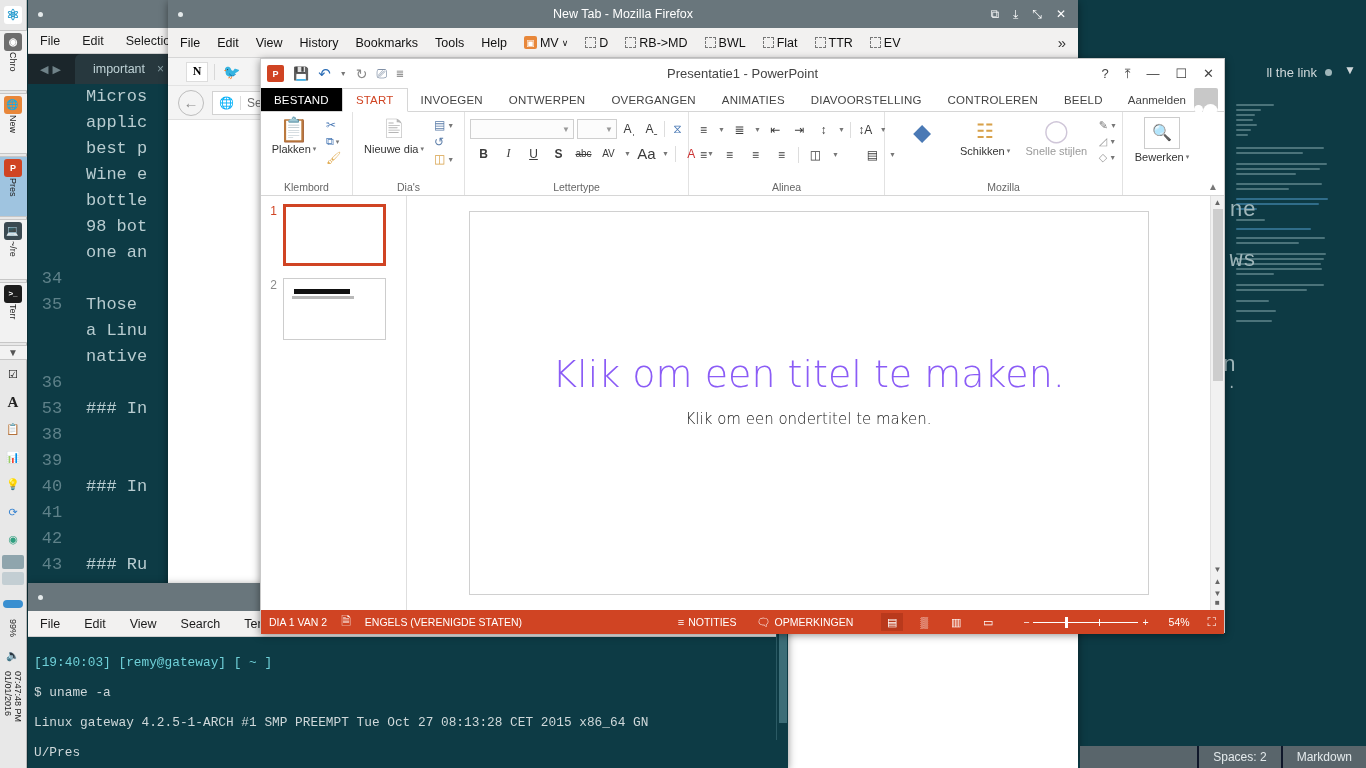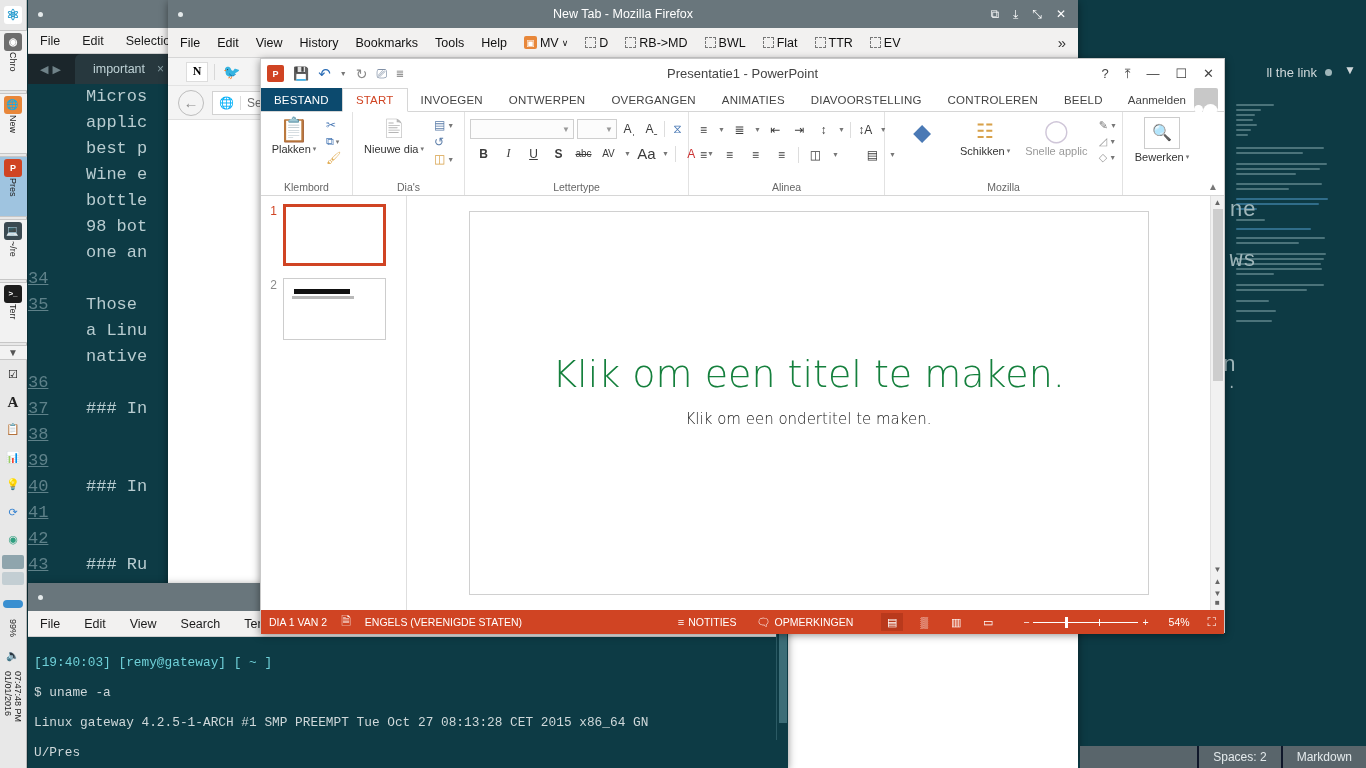--- a/index.html
+++ b/index.html
@@ -48,21 +48,21 @@
   #atom .tabs{ height:30px; background:#1b262b; display:flex; align-items:center;
     padding-left:8px; gap:6px; }
   #atom .navarrows{ color:#6f8288; font-size:11px; letter-spacing:4px; padding:0 4px;}
   #atom .tab{ background:#27383e; color:#bfd2d6; font-size:12.5px; height:30px;
     display:flex; align-items:center; padding:0 8px 0 18px; gap:12px;
     border-radius:6px 6px 0 0;}
   #atom .tab .x{ color:#8aa0a6; font-size:12px; }
   #atom .editor{ position:relative; height:544px; background:#0d3b45; overflow:hidden;
     font-family:"Liberation Mono", monospace; font-size:17px; line-height:26px; }
   #atom .row{ display:flex; }
-  #atom .gut{ width:58px; text-align:left; padding-right:10px; color:#5e8189; flex:none;text-decoration:underline;}
+  #atom .gut{ width:58px; text-align:center; padding-right:10px; color:#5e8189; flex:none;}
   #atom .code{ color:#b8ccd0; white-space:pre; }
 
   
   #ff{ left:168px; top:0; width:910px; height:758px; background:#f4f4f4; z-index:20; }
   #ff .menubar{ height:30px; background:#f2f1f0; border-bottom:1px solid #d6d6d6;
     display:flex; align-items:center; padding-left:12px; gap:17px; font-size:12.5px;
     color:#111; }
   #ff .bk{ display:flex; align-items:center; gap:3px; font-size:12.5px; }
   #ff .bkico{ width:11px;height:11px;border:1px dashed #777; display:inline-block; }
   #ff .chev{ margin-left:auto; padding-right:12px; font-size:15px; color:#333; }
@@ -98,21 +98,21 @@
     display:flex;align-items:center;justify-content:center;font-weight:bold;border-radius:2px;}
   #ppt .qat .qi{ color:#5a5a5a; font-size:13px; }
   #ppt .qat .doctitle{ position:absolute; left:0; right:0; text-align:center;
     font-size:13px; color:#444; }
   #ppt .qat .wbtns{ margin-left:auto; display:flex; align-items:center; gap:16px;
     padding-right:10px; color:#444; font-size:13px; position:relative; z-index:3; }
   #ppt .ribtabs{ height:24px; display:flex; align-items:stretch; font-size:11.5px;
     border-bottom:1px solid #d6d6d6; }
   #ppt .ribtabs .rt{ padding:0 13px; display:flex; align-items:center; color:#444;
     letter-spacing:.2px; }
-  #ppt .ribtabs .rt.file{ background:#0c4a6e; color:#fff; font-weight:normal; }
+  #ppt .ribtabs .rt.file{ background:#000000; color:#fff; font-weight:normal; }
   #ppt .ribtabs .rt.active{ color:#d04423; border:1px solid #d6d6d6; border-bottom:1px solid #fff;
     margin-bottom:-1px; background:#fff; }
   #ppt .ribtabs .signin{ margin-left:auto; display:flex; align-items:center; gap:8px;
     padding-right:6px; color:#444; }
   #ppt .avatar{ width:24px;height:24px;background:#c8c8c8;border-radius:2px;
     display:flex;align-items:flex-end;justify-content:center;overflow:hidden; }
   #ppt .avatar .head{ width:9px;height:9px;border-radius:50%;background:#fff;margin-bottom:-2px;}
   #ppt .avatar .body{ width:16px;height:8px;border-radius:8px 8px 0 0;background:#fff;}
   #ppt .ribbon{ height:84px; background:#fff; border-bottom:1px solid #d6d6d6;
     display:flex; position:relative; }
@@ -139,21 +139,21 @@
   #ppt .thumbrow{ display:flex; align-items:flex-start; gap:6px; margin-bottom:12px; }
   #ppt .thumbnum{ font-size:12px; color:#8a8a8a; width:10px; text-align:right; }
   #ppt .thumb{ width:103px; height:62px; background:#fff; border:1px solid #cdcdcd; }
   #ppt .thumb.sel{ border:3px solid #d04423; }
   #ppt .thumb .ttl{ margin:10px 0 0 10px; width:56px; height:5px; background:#111; }
   #ppt .thumb .sub{ margin:2px 0 0 8px; width:62px; height:3px; background:#b9b9b9; }
   #ppt .canvaswrap{ flex:1; background:#fff; display:flex; align-items:center;
     justify-content:center; position:relative; padding:8px 0; }
   #ppt .slide{ width:680px; height:384px; background:#fff; border:1px solid #d0d0d0;
     display:flex; flex-direction:column; align-items:center; }
-  #ppt .slide .title{ margin-top:140px; font-size:38px; color:#15803d;
+  #ppt .slide .title{ margin-top:140px; font-size:38px; color:#8b5cf6;
     font-family:"DejaVu Sans", sans-serif; font-weight:300; }
   #ppt .slide .subtitle{ margin-top:14px; font-size:15px; color:#1a1a1a;
     font-family:"DejaVu Sans", sans-serif; font-weight:300; }
   #ppt .vscroll{ width:14px; background:#f1f1f1; border-left:1px solid #e0e0e0;
     display:flex; flex-direction:column; align-items:center; font-size:8px; color:#666; }
   #ppt .vscroll .thumbv{ width:10px; height:172px; background:#cdcdcd; margin:2px 0; }
   #ppt .vscroll .fill{ flex:1; }
   #ppt .statusbar{ height:24px; background:#d04423; color:#fff; display:flex;
     align-items:center; font-size:10.5px; gap:14px; padding:0 8px; }
   #ppt .statusbar .sp{ flex:1; }
@@ -304,21 +304,21 @@
         </div>
       <div class="row">
           <span class="gut"></span>
           <span class="code">native</span>
         </div>
       <div class="row">
           <span class="gut">36</span>
           <span class="code"></span>
         </div>
       <div class="row">
-          <span class="gut">37</span>
+          <span class="gut">53</span>
           <span class="code">### In</span>
         </div>
       <div class="row">
           <span class="gut">38</span>
           <span class="code"></span>
         </div>
       <div class="row">
           <span class="gut">39</span>
           <span class="code"></span>
         </div>
@@ -593,21 +593,21 @@
           </div>
           <div class="bigbtn" style="width:62px">
             <span style="font-size:20px;color:#d8a14a;line-height:28px">☷</span>
             <span style="display:flex;align-items:center;gap:2px">
                 <span>Schikken</span>
                 <span class="caret">▾</span>
               </span>
           </div>
           <div class="bigbtn" style="width:70px">
             <span style="font-size:22px;color:#cfc6d8;line-height:28px">◯</span>
-            <span style="color:#9a9a9a">Snelle applic</span>
+            <span style="color:#9a9a9a">Snelle stijlen</span>
           </div>
           <div class="smallcol" style="margin-top:2px">
             <span class="sbtn">
                 <span style="color:#7a7a7a;font-size:11px">✎</span>
                 <span class="caret">▼</span>
               </span>
             <span class="sbtn">
                 <span style="color:#9a9a9a;font-size:11px">◿</span>
                 <span class="caret">▼</span>
               </span>

